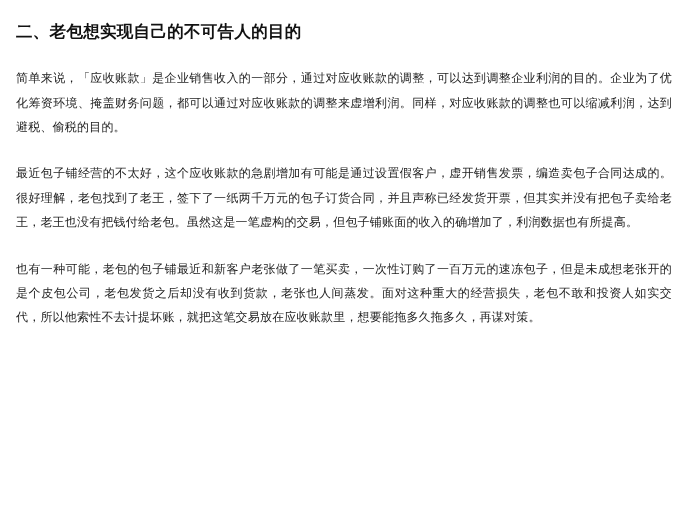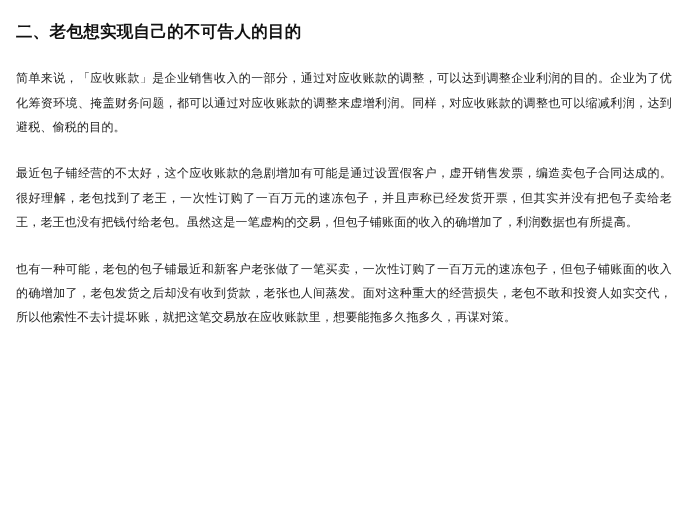--- a/index.html
+++ b/index.html
@@ -39,15 +39,15 @@
   .para:last-child {
     margin-bottom: 0;
   }
 </style>
 </head>
 <body>
 
 <div class="article">
   <h2 class="heading">二、老包想实现自己的不可告人的目的</h2>
   <p class="para">简单来说，「应收账款」是企业销售收入的一部分，通过对应收账款的调整，可以达到调整企业利润的目的。企业为了优化筹资环境、掩盖财务问题，都可以通过对应收账款的调整来虚增利润。同样，对应收账款的调整也可以缩减利润，达到避税、偷税的目的。</p>
-  <p class="para">最近包子铺经营的不太好，这个应收账款的急剧增加有可能是通过设置假客户，虚开销售发票，编造卖包子合同达成的。很好理解，老包找到了老王，一次性订购了一百万元的速冻包子，并且声称已经发货开票，但其实并没有把包子卖给老王，老王也没有把钱付给老包。虽然这是一笔虚构的交易，但包子铺账面的收入的确增加了，利润数据也有所提高。</p>
-  <p class="para">也有一种可能，老包的包子铺最近和新客户老张做了一笔买卖，一次性订购了一百万元的速冻包子，但包子铺账面的收入的确增加了，老包发货之后却没有收到货款，老张也人间蒸发。面对这种重大的经营损失，老包不敢和投资人如实交代，所以他索性不去计提坏账，就把这笔交易放在应收账款里，想要能拖多久拖多久，再谋对策。</p>
+  <p class="para">最近包子铺经营的不太好，这个应收账款的急剧增加有可能是通过设置假客户，虚开销售发票，编造卖包子合同达成的。很好理解，老包找到了老王，签下了一纸两千万元的包子订货合同，并且声称已经发货开票，但其实并没有把包子卖给老王，老王也没有把钱付给老包。虽然这是一笔虚构的交易，但包子铺账面的收入的确增加了，利润数据也有所提高。</p>
+  <p class="para">也有一种可能，老包的包子铺最近和新客户老张做了一笔买卖，一次性订购了一百万元的速冻包子，但是未成想老张开的是个皮包公司，老包发货之后却没有收到货款，老张也人间蒸发。面对这种重大的经营损失，老包不敢和投资人如实交代，所以他索性不去计提坏账，就把这笔交易放在应收账款里，想要能拖多久拖多久，再谋对策。</p>
 </div>
 
 </body></html>

